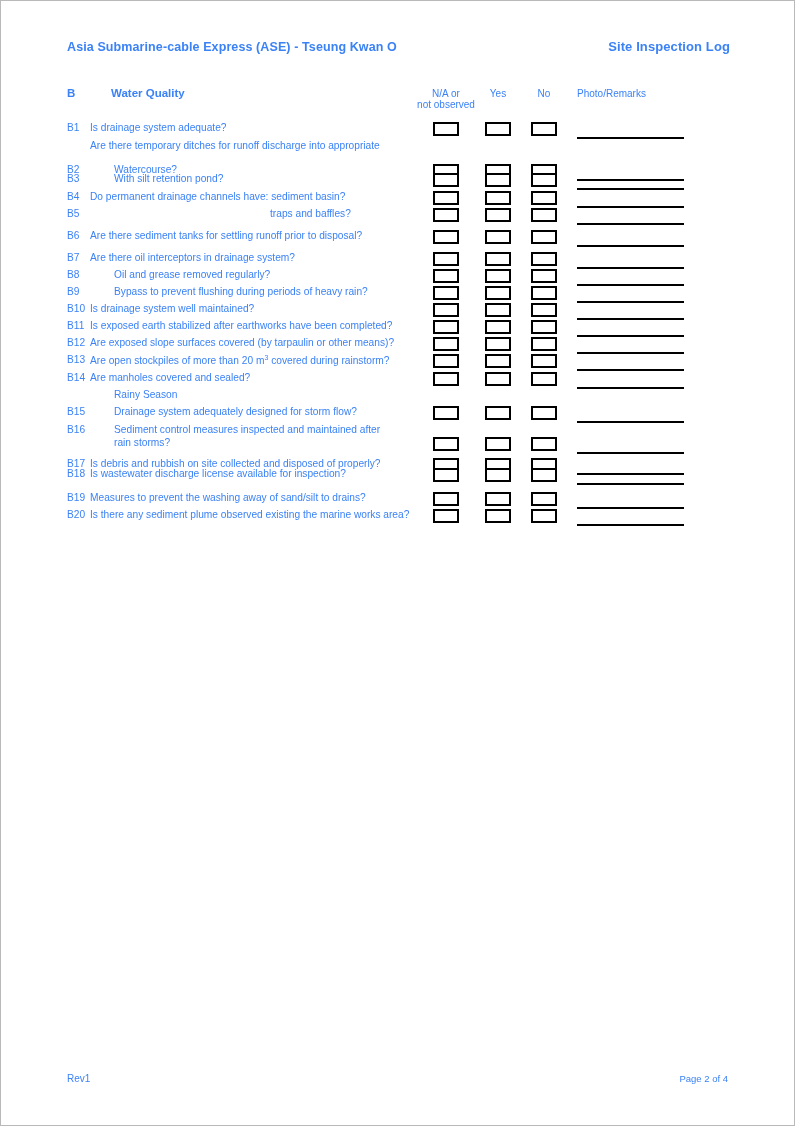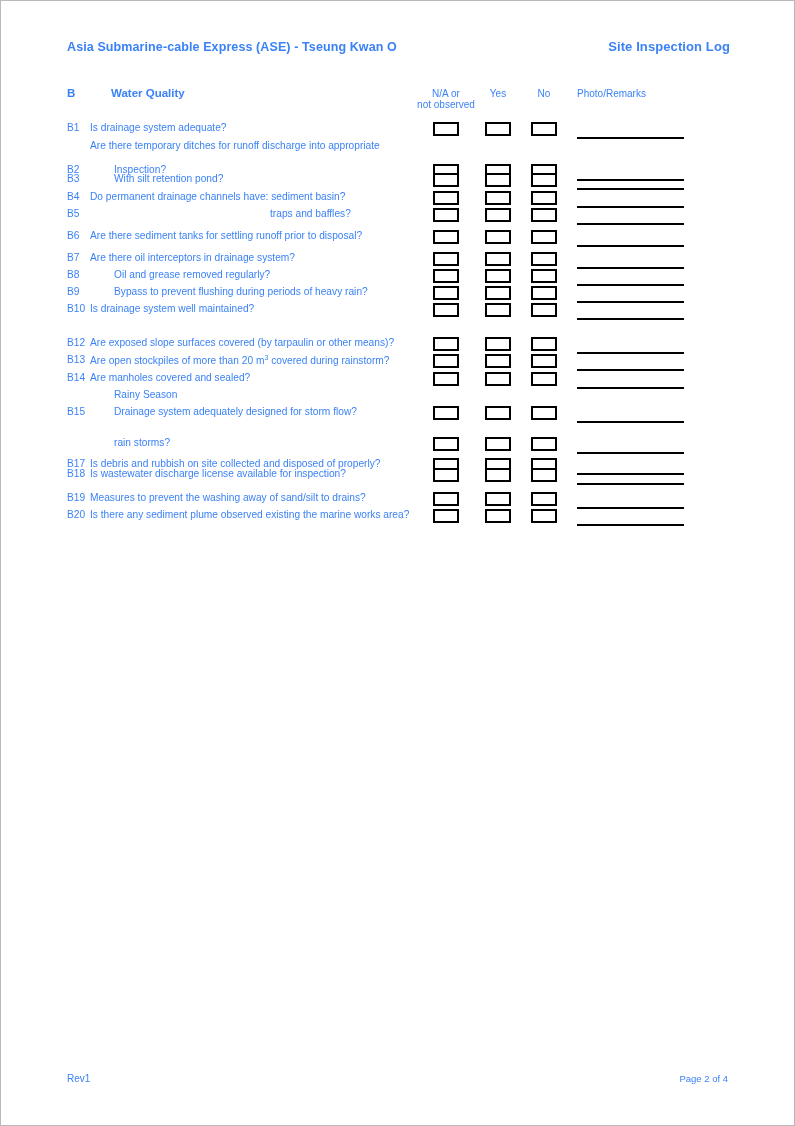--- a/index.html
+++ b/index.html
@@ -170,21 +170,21 @@
         <span class="cbox cb-na"></span>
         <span class="cbox cb-yes"></span>
         <span class="cbox cb-no"></span>
         <span class="rline" style="top: 15px;"></span>
       </div>
       <div class="row" style="top: 139px;">
         <span class="r-text">Are there temporary ditches for runoff discharge into appropriate</span>
       </div>
       <div class="row" style="top: 163px; padding-left: 11px;">
         <span class="r-label">B2</span>
-        <span class="r-text indent">Inspection?</span>
+        <span class="r-text indent">Watercourse?</span>
         <span class="cbox cb-na"></span>
         <span class="cbox cb-yes"></span>
         <span class="cbox cb-no"></span>
         <span class="rline" style="top: 15px;"></span>
       </div>
       <div class="row" style="top: 172px;">
         <span class="r-label">B3</span>
         <span class="r-text indent">With silt retention pond?</span>
         <span class="cbox cb-na"></span>
         <span class="cbox cb-yes"></span>
@@ -240,20 +240,28 @@
         <span class="rline" style="top: 15px;"></span>
       </div>
       <div class="row" style="top: 302px;">
         <span class="r-label">B10</span>
         <span class="r-text">Is drainage system well maintained?</span>
         <span class="cbox cb-na"></span>
         <span class="cbox cb-yes"></span>
         <span class="cbox cb-no"></span>
         <span class="rline" style="top: 15px;"></span>
       </div>
+      <div class="row" style="top: 319px;">
+        <span class="r-label">B11</span>
+        <span class="r-text">Is exposed earth stabilized after earthworks have been completed?</span>
+        <span class="cbox cb-na"></span>
+        <span class="cbox cb-yes"></span>
+        <span class="cbox cb-no"></span>
+        <span class="rline" style="top: 15px;"></span>
+      </div>
       <div class="row" style="top: 336px;">
         <span class="r-label">B12</span>
         <span class="r-text">Are exposed slope surfaces covered (by tarpaulin or other means)?</span>
         <span class="cbox cb-na"></span>
         <span class="cbox cb-yes"></span>
         <span class="cbox cb-no"></span>
         <span class="rline" style="top: 15px;"></span>
       </div>
       <div class="row" style="top: 353px;">
         <span class="r-label">B13</span>
@@ -275,20 +283,24 @@
         <span class="r-text indent">Rainy Season</span>
       </div>
       <div class="row" style="top: 405px;">
         <span class="r-label">B15</span>
         <span class="r-text indent">Drainage system adequately designed for storm flow?</span>
         <span class="cbox cb-na"></span>
         <span class="cbox cb-yes"></span>
         <span class="cbox cb-no"></span>
         <span class="rline" style="top: 15px;"></span>
       </div>
+      <div class="row" style="top: 423px;">
+        <span class="r-label">B16</span>
+        <span class="r-text indent">Sediment control measures inspected and maintained after</span>
+      </div>
       <div class="row" style="top: 436px;">
         <span class="r-text indent">rain storms?</span>
         <span class="cbox cb-na"></span>
         <span class="cbox cb-yes"></span>
         <span class="cbox cb-no"></span>
         <span class="rline" style="top: 15px;"></span>
       </div>
       <div class="row" style="top: 457px;">
         <span class="r-label">B17</span>
         <span class="r-text">Is debris and rubbish on site collected and disposed of properly?</span>

